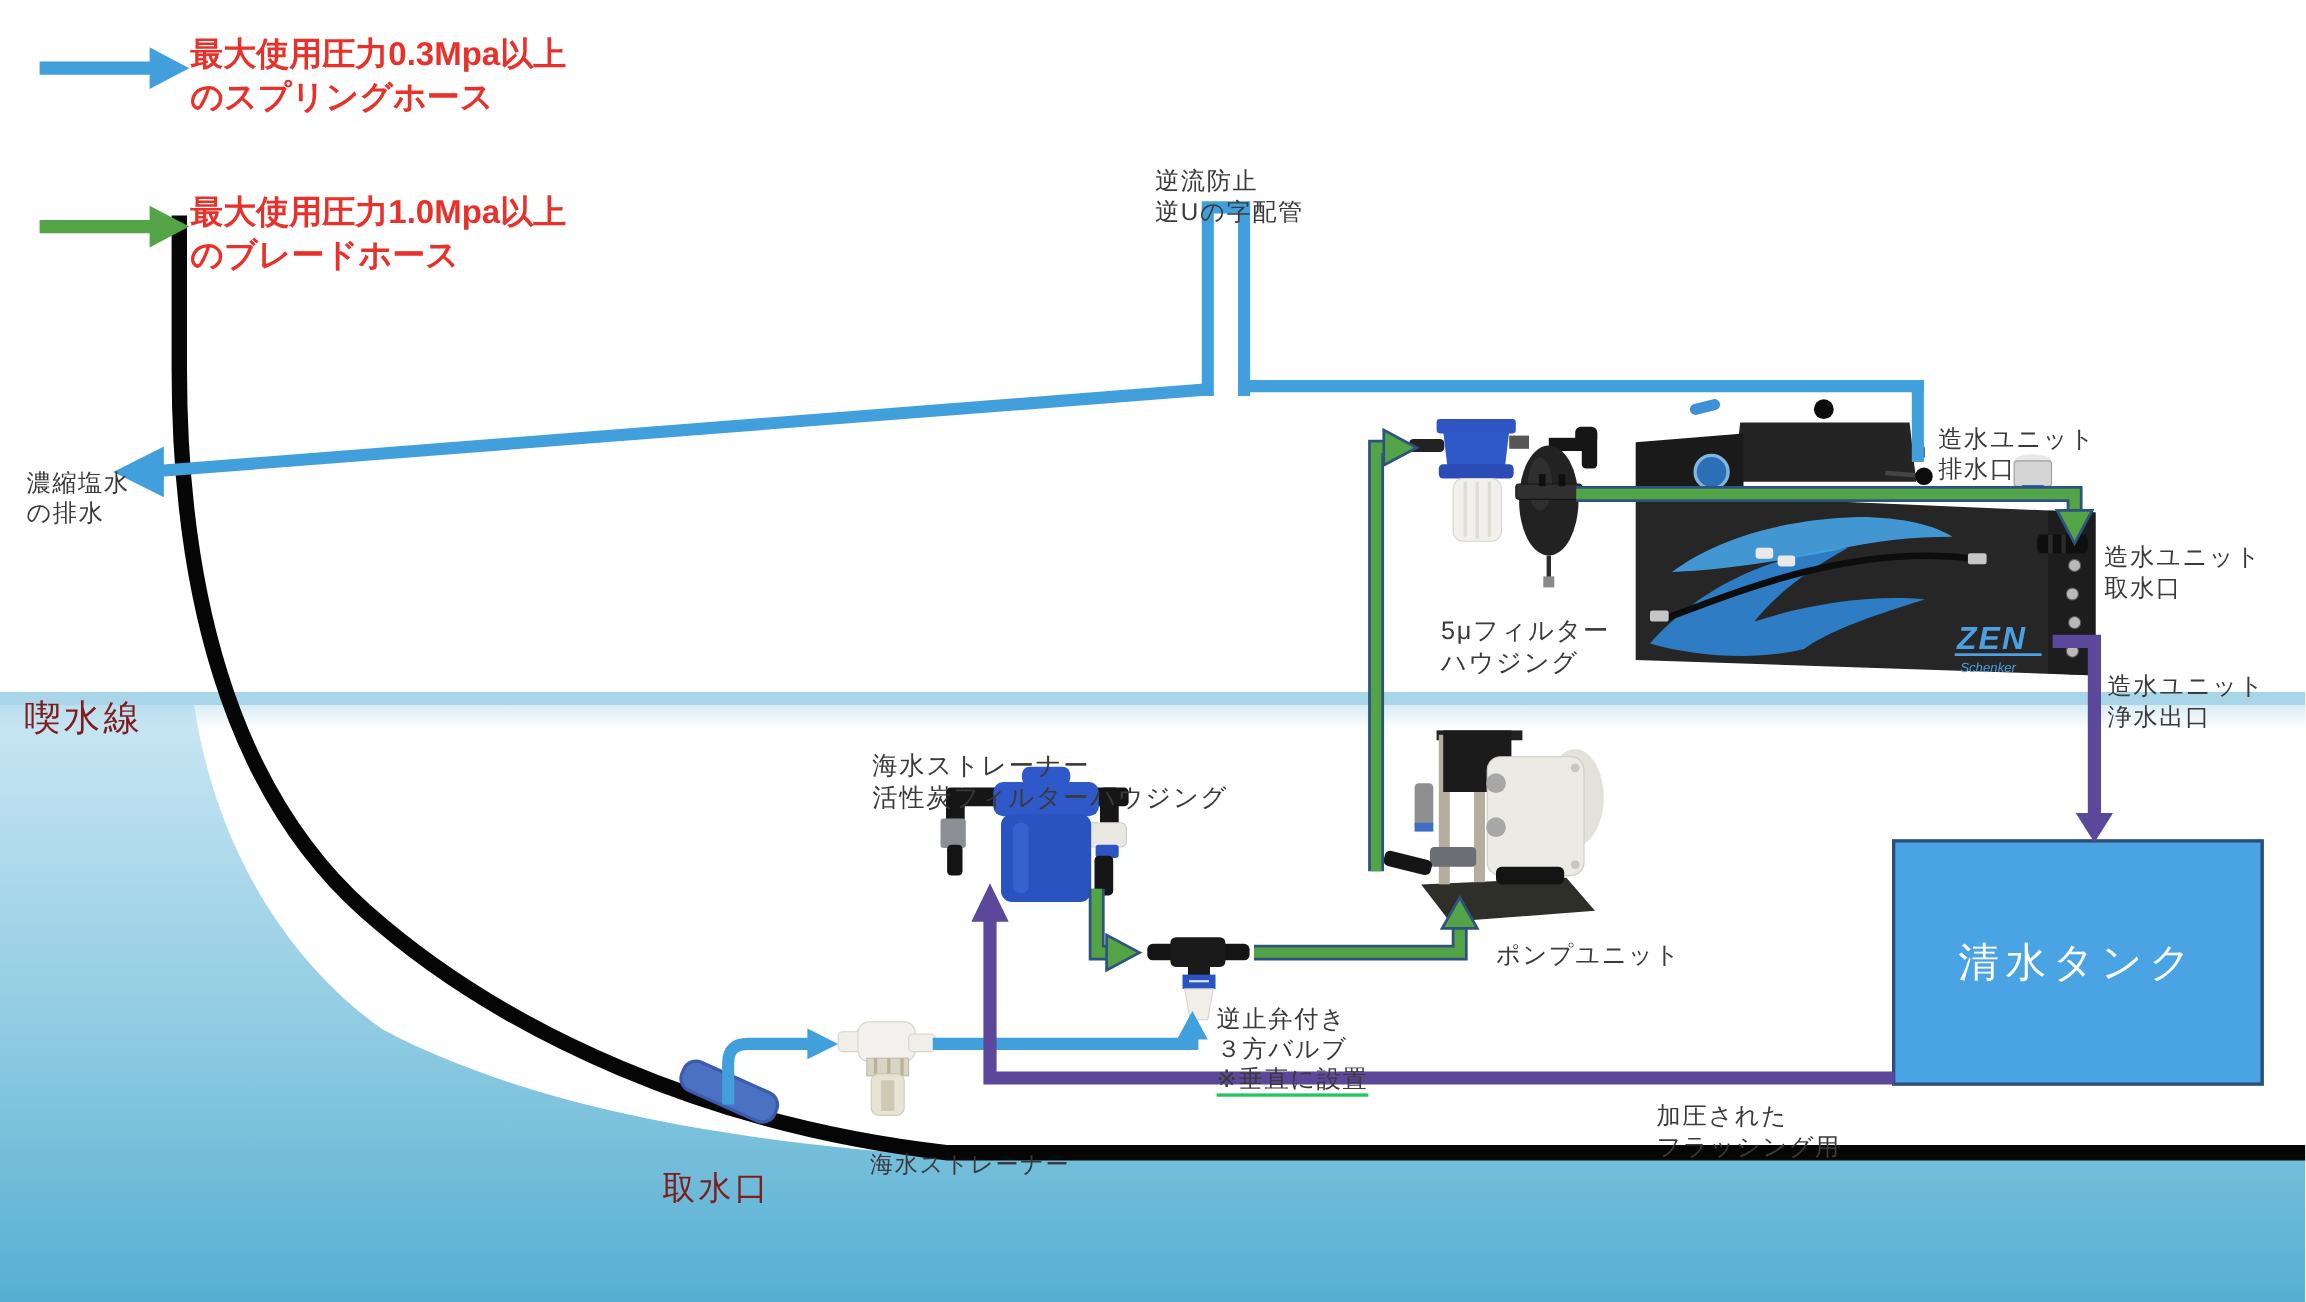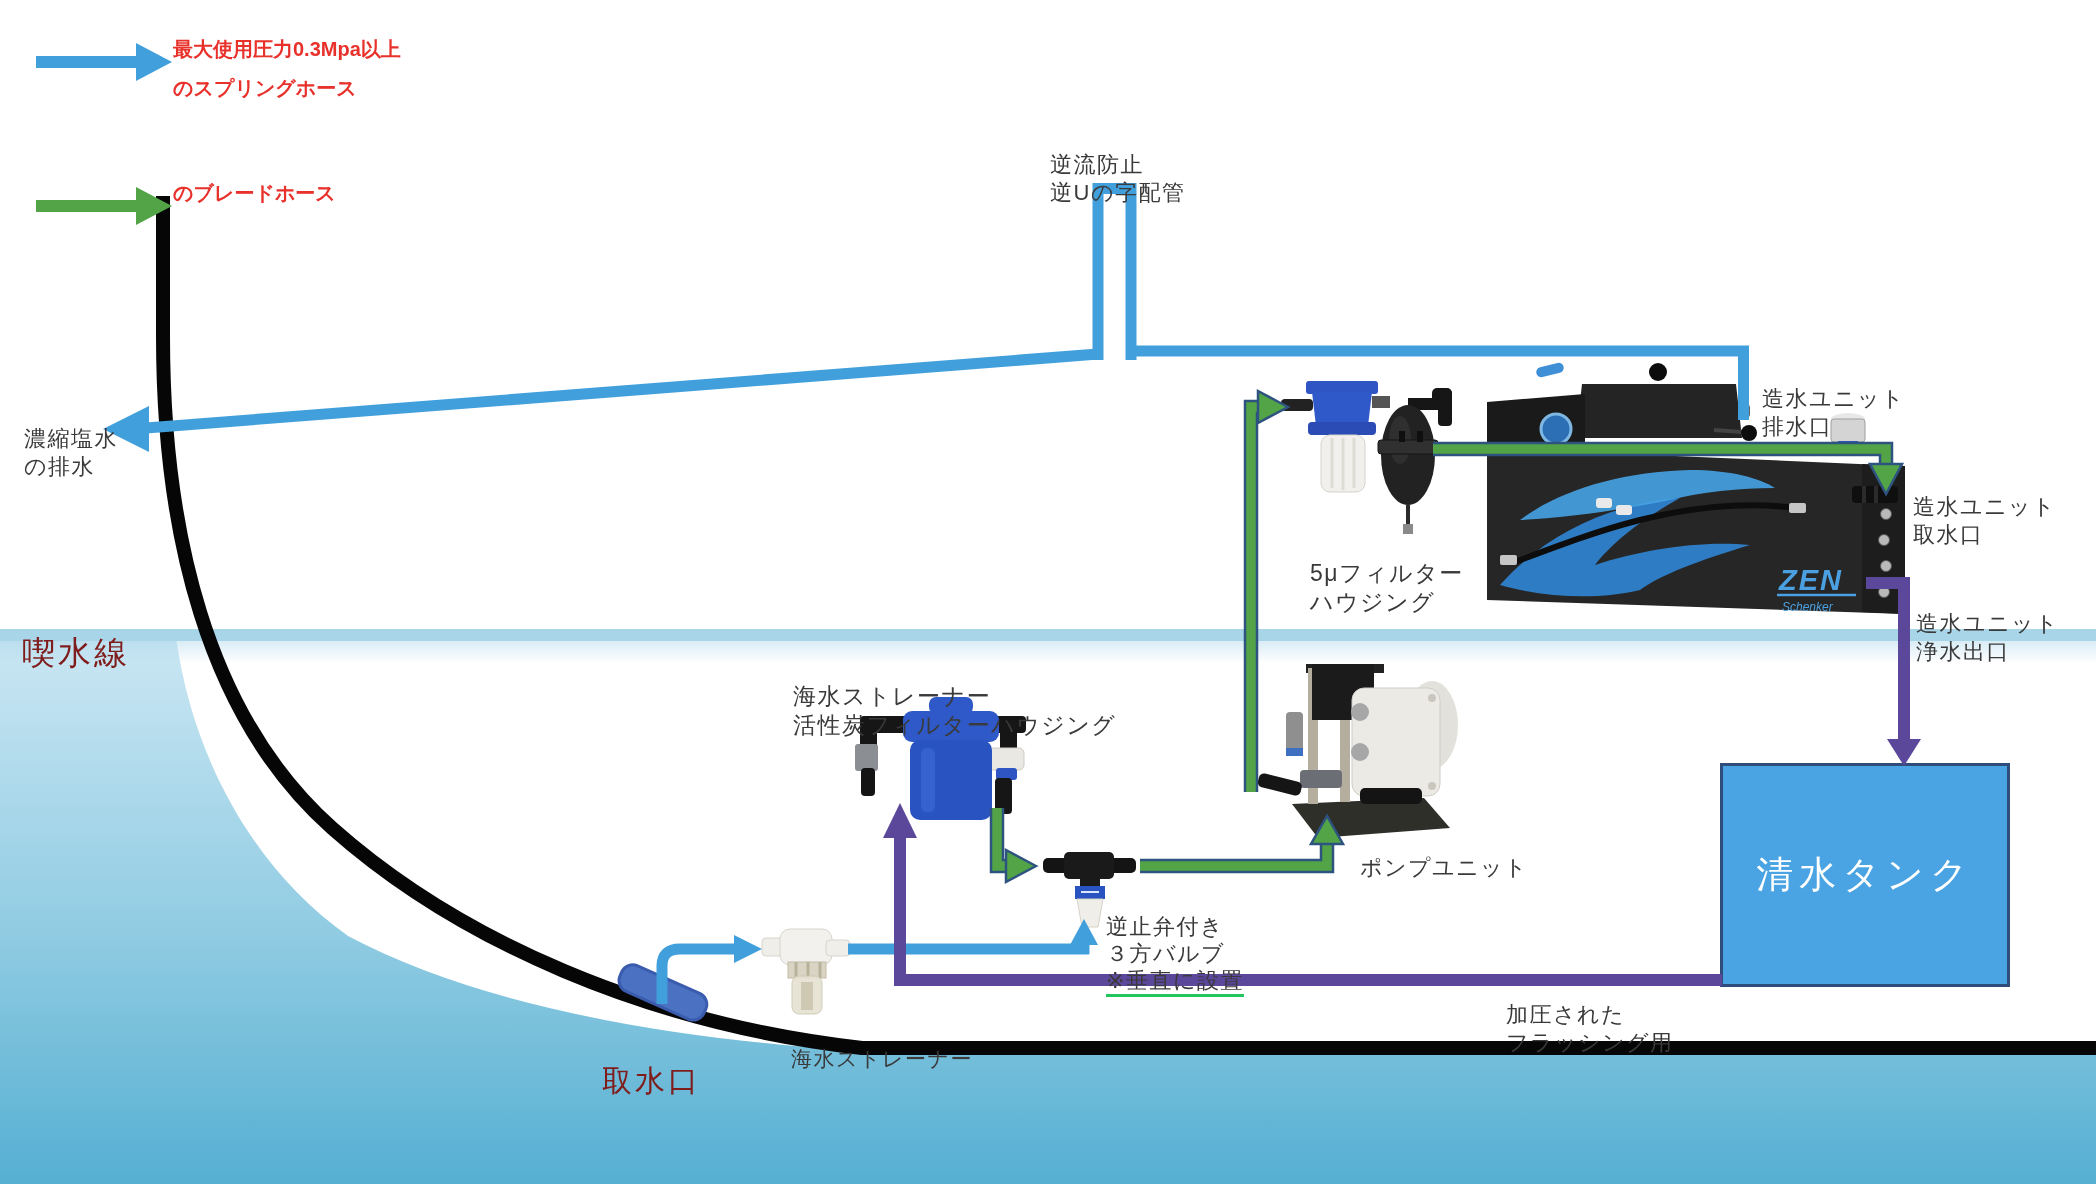--- a/index.html
+++ b/index.html
@@ -1,26 +1,26 @@
 <!DOCTYPE html>
 <html><head>
 <meta charset="utf-8">
 <style>
   html,body{margin:0;padding:0;background:#fff;}
   #stage{position:relative;width:2096px;height:1184px;background:#ffffff;overflow:hidden;
          font-family:"Liberation Sans","DejaVu Sans",sans-serif;}
-  #tank{position:absolute;left:1720px;top:763px;width:290px;height:224px;background:#4aa3e3;
+  #tank{position:absolute;left:1720px;top:763px;width:338px;height:224px;background:#4aa3e3;
         border:3px solid #2e4d7b;box-sizing:border-box;z-index:0;display:flex;align-items:center;justify-content:center;}
   #tank .tank-label{color:#ffffff;font-size:37px;letter-spacing:6px;}
   #diagram-svg{position:absolute;left:0;top:0;z-index:1;}
   .lbl{position:absolute;z-index:2;color:#3a3a3a;font-size:22px;line-height:28px;letter-spacing:1.5px;white-space:nowrap;margin-top:37px;}
   .lbl.small{font-size:21px;line-height:26px;}
   .lbl.mid{font-size:23px;line-height:29px;}
   .lbl.big{font-size:33px;line-height:38px;color:#7f1d1d;letter-spacing:3px;}
-  .legend-text{position:absolute;z-index:2;color:#e8312b;font-size:20px;font-weight:bold;line-height:39px;white-space:nowrap;}
+  .legend-text{position:absolute;z-index:2;color:#e8312b;font-size:30px;font-weight:bold;line-height:39px;white-space:nowrap;}
   .underlined{border-bottom:3px solid #22c55e;padding-bottom:1px;}
   .zen-logo{font-size:29px;font-weight:bold;font-style:italic;fill:#4aa0e0;letter-spacing:2px;}
   .zen-brand{font-size:12px;font-style:italic;fill:#4aa0e0;}
 </style>
 </head>
 <body>
 
 <div id="stage">
 
   <div id="tank">
@@ -227,20 +227,21 @@
       <path d="M1866,583 H1904 V742" stroke="#5b489b" stroke-width="12" fill="none"></path>
       <polygon points="1904,766 1887,739 1921,739" fill="#5b489b"></polygon>
     </g>
   </svg>
 
   <div class="legend-text" style="left:173px;top:30px;">
     <div>最大使用圧力0.3Mpa以上</div>
     <div>のスプリングホース</div>
   </div>
   <div class="legend-text" style="left:173px;top:174px;">
+    <div>最大使用圧力1.0Mpa以上</div>
     <div>のブレードホース</div>
   </div>
 
   <div class="lbl" style="left:1050px;top:114px;">
     <div>逆流防止</div>
       <div>逆Uの字配管</div>
   </div>
   <div class="lbl" style="left:24px;top:388px;">
     <div>濃縮塩水</div>
       <div>の排水</div>

